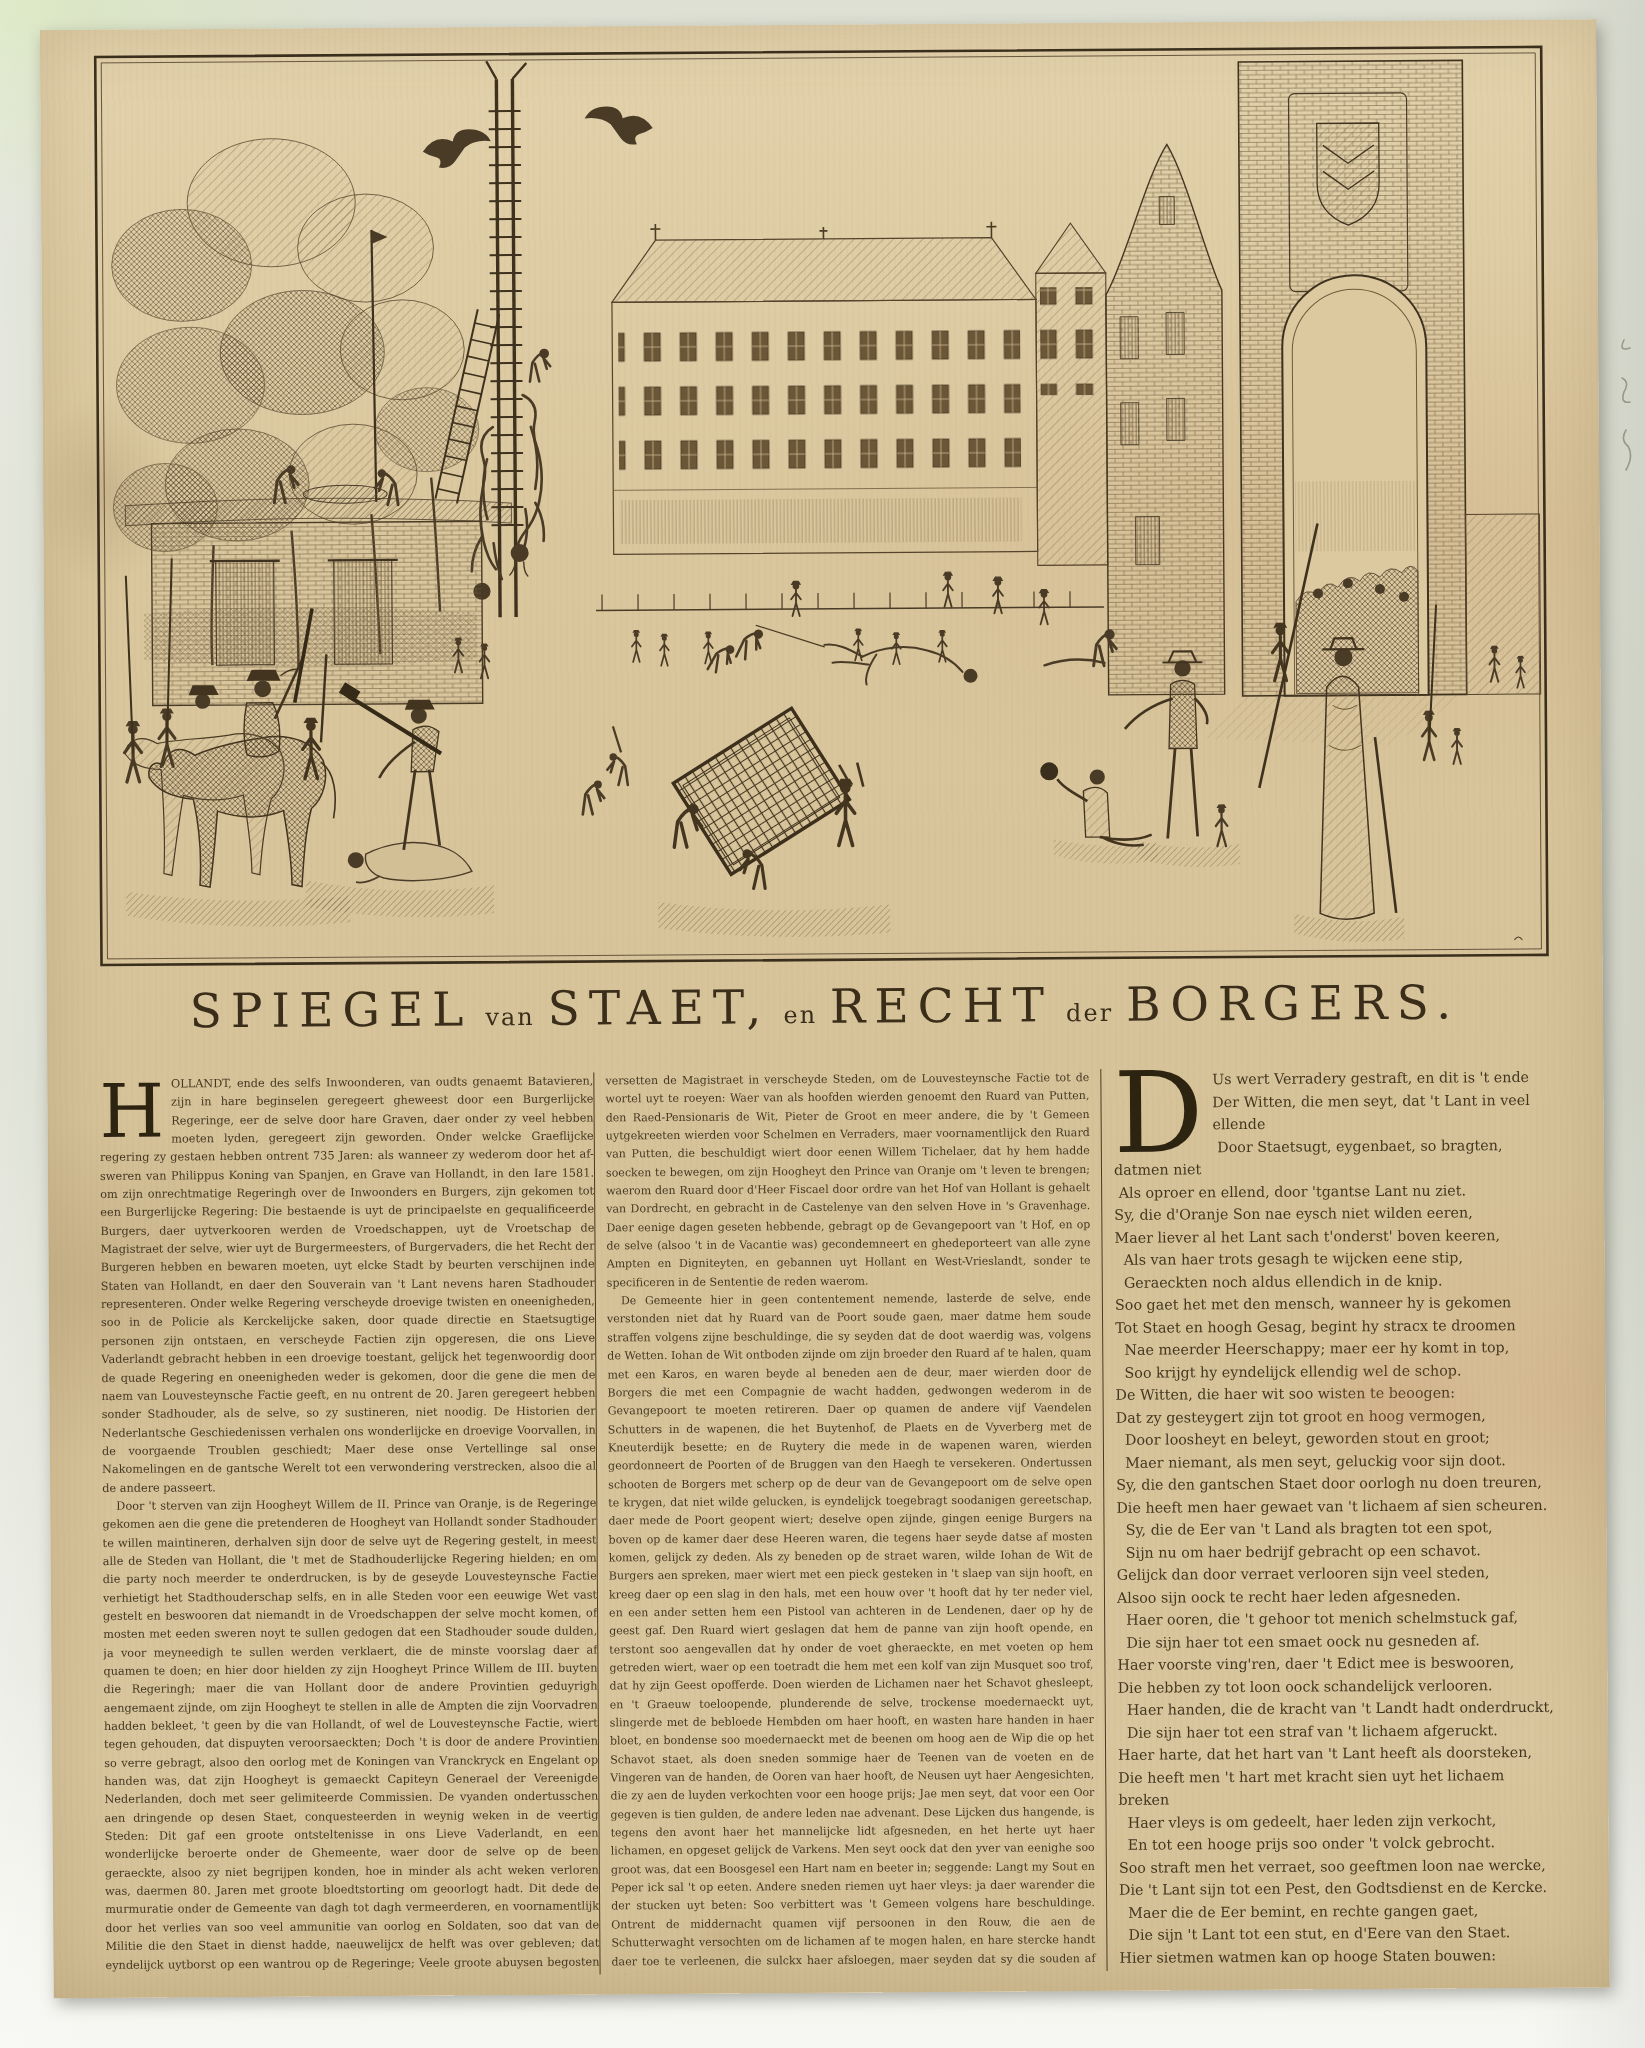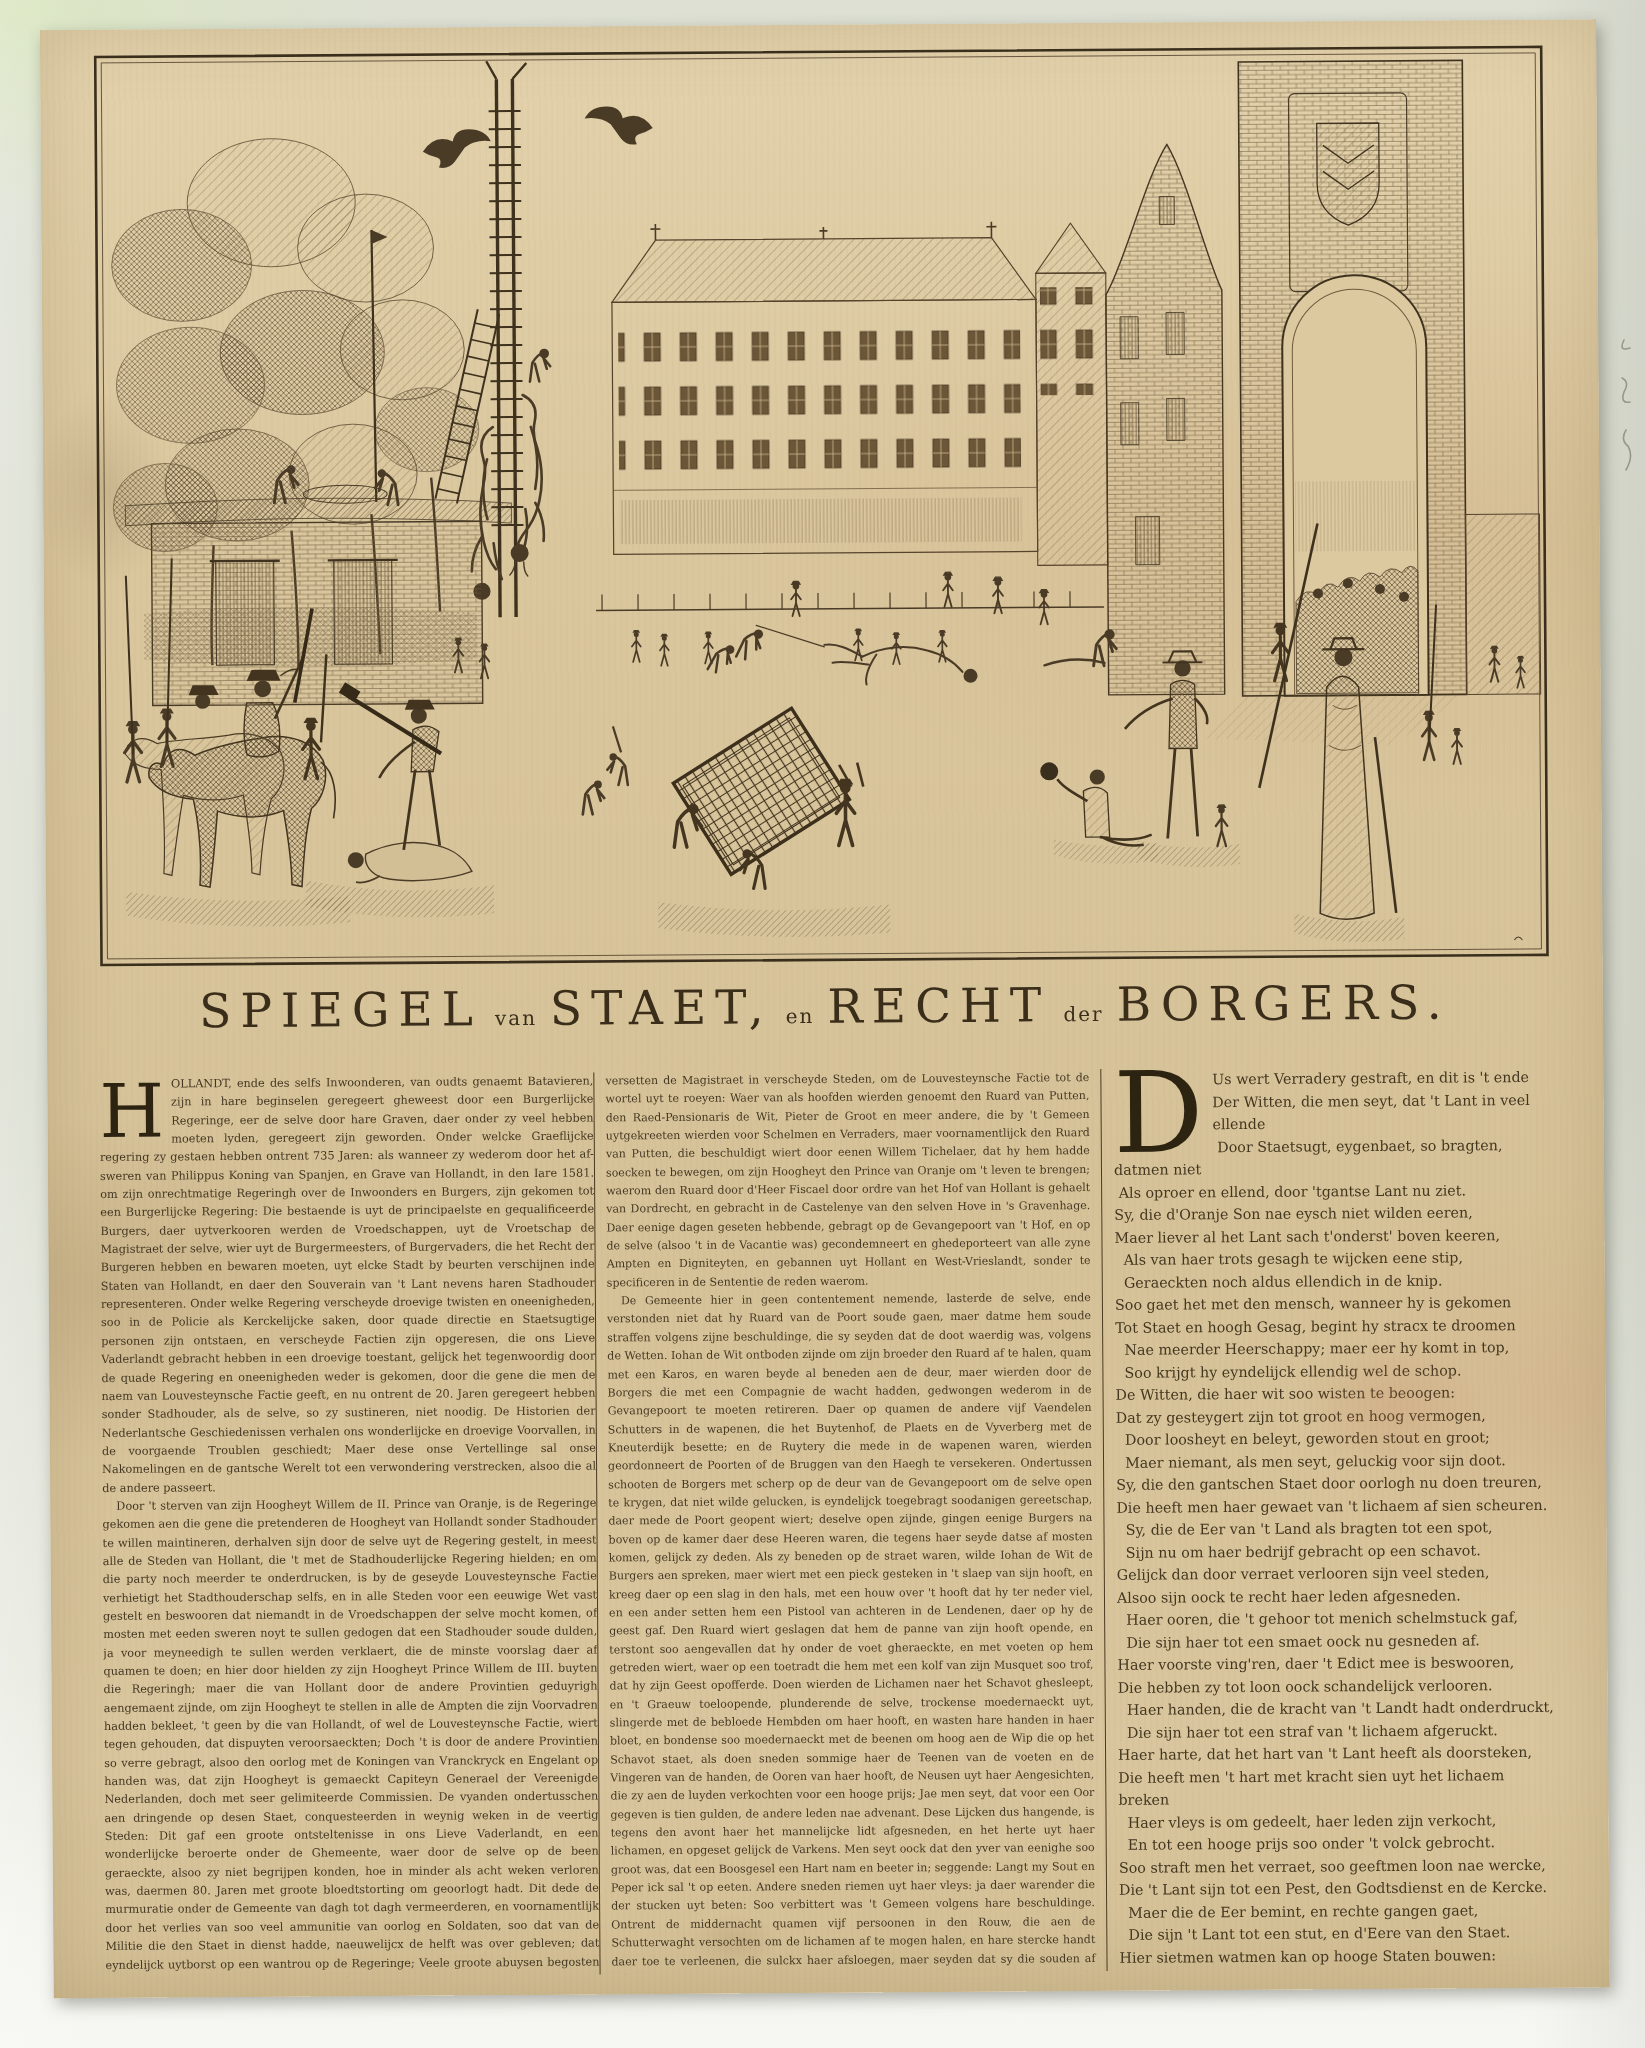--- a/index.html
+++ b/index.html
@@ -33,21 +33,21 @@
     background:radial-gradient(closest-side, rgba(120,90,55,.14), transparent 75%);}
 
   
   .engraving{margin:24px 52px 0 52px;width:1452px;height:914px;position:relative;}
   .engraving svg{display:block;width:100%;height:100%;}
 
   
   .title-block{margin:16px 52px 0 52px;height:84px;display:flex;align-items:baseline;
     justify-content:center;color:#3a2e1a;white-space:nowrap;}
   .tw{font-size:47px;letter-spacing:9px;margin:0 6px;font-weight:400;}
-  .ts{font-size:20px;letter-spacing:2px;margin:0 7px;font-weight:400;}
+  .ts{font-size:24px;letter-spacing:2px;margin:0 7px;font-weight:400;}
 
   
   .cols{margin:8px 50px 0 52px;height:902px;display:flex;color:#443722;}
   .col{overflow:hidden;box-sizing:border-box;}
   .col-left{width:494px;}
   .col-mid{width:508px;border-left:1.6px solid #49391f;border-right:1.6px solid #49391f;
     padding:0 11px;}
   .col-verse{flex:1;padding-left:12px;}
 
   .prose{font-size:11.3px;line-height:18.35px;text-align:justify;text-justify:inter-word;}

